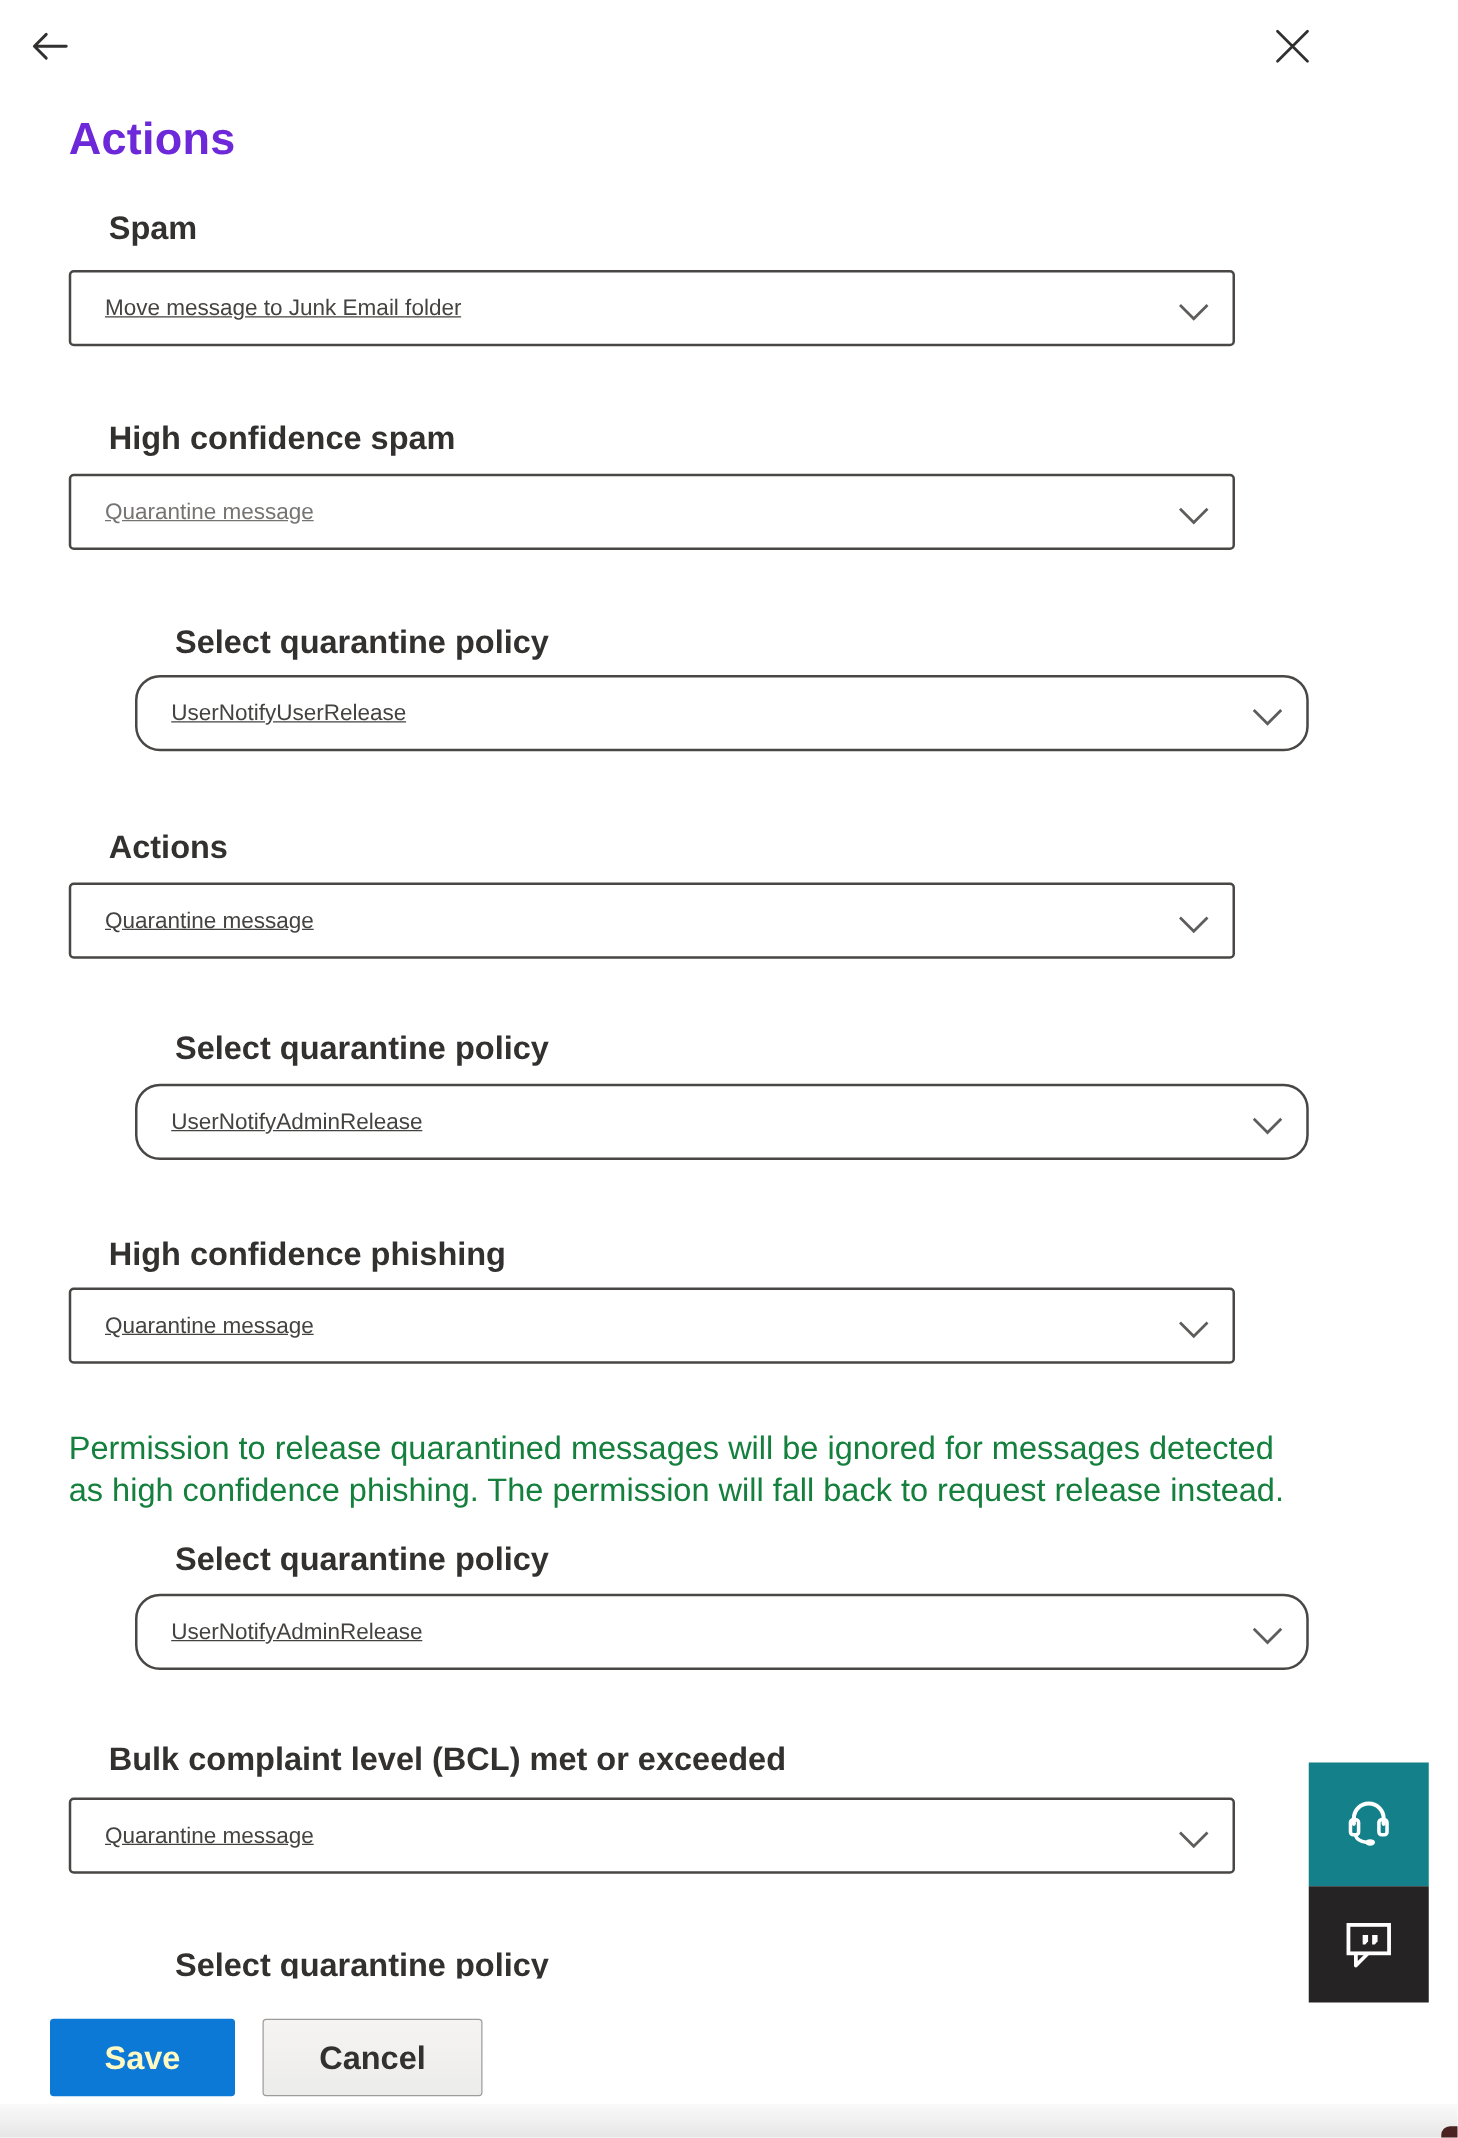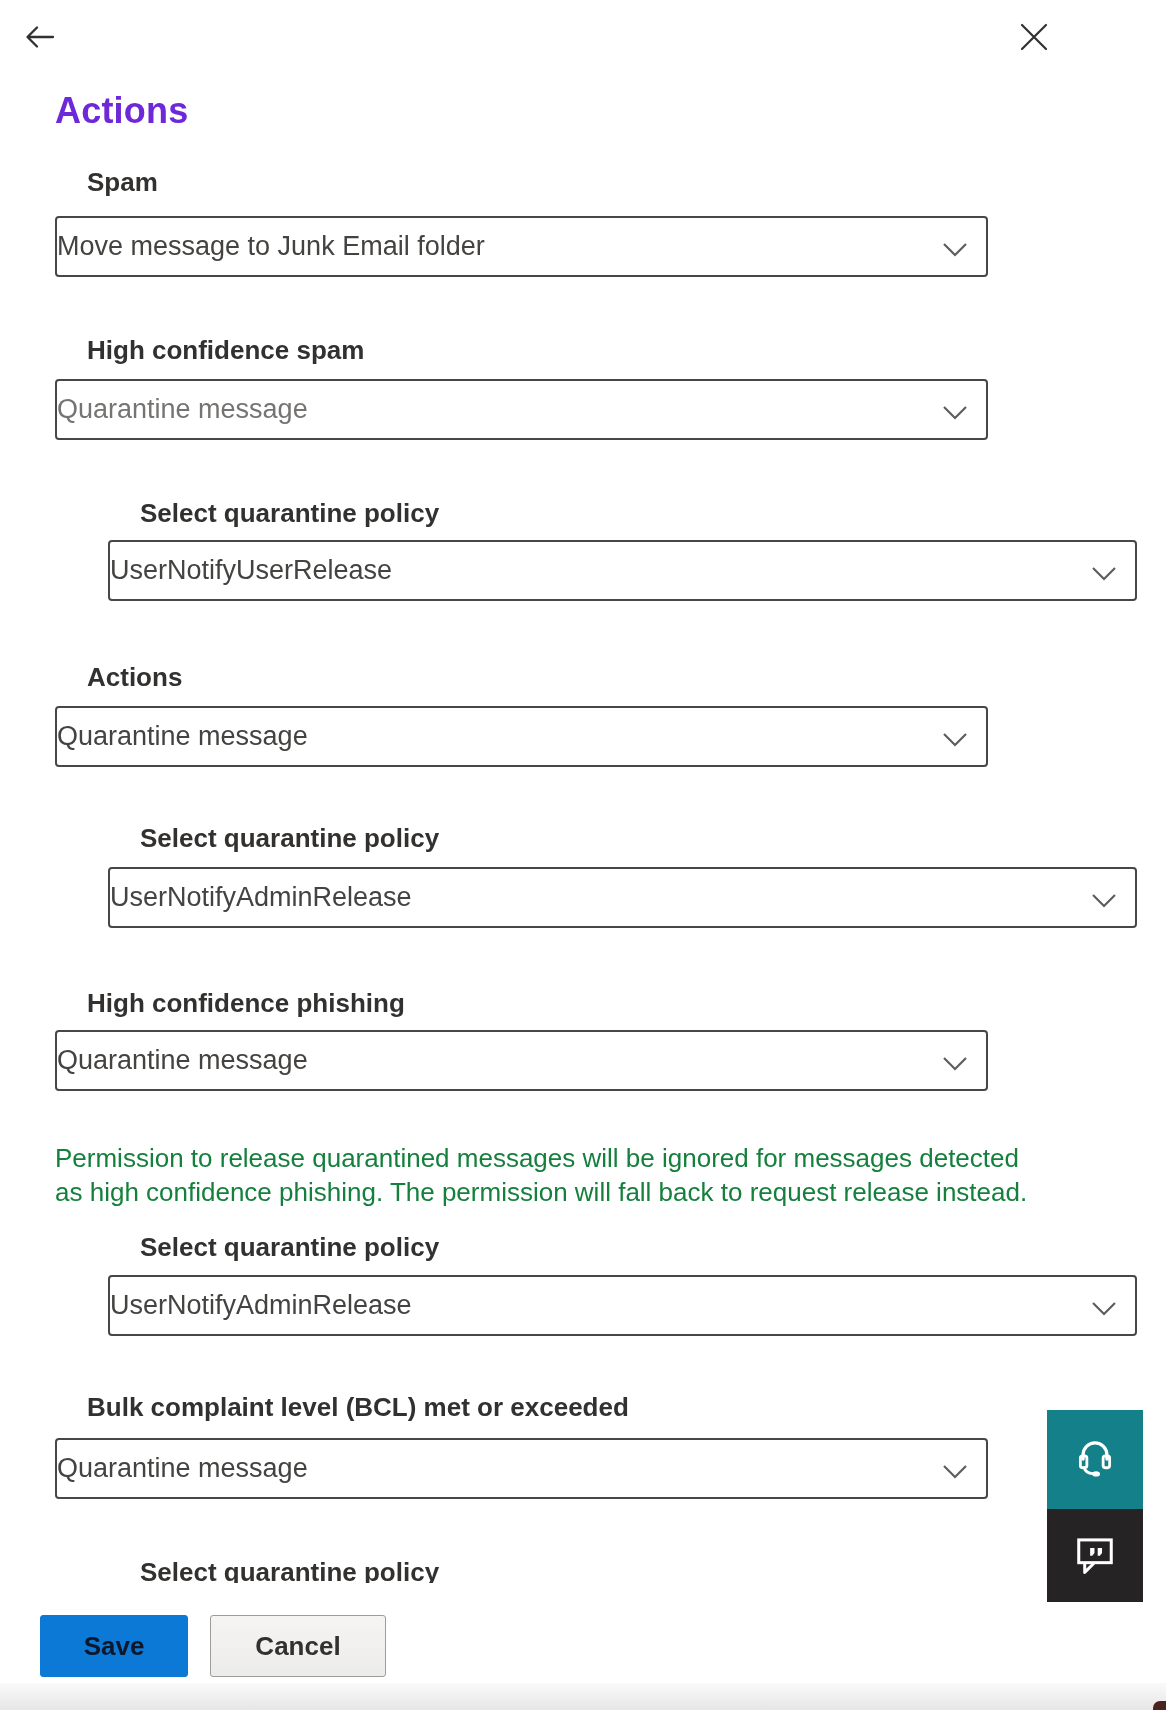--- a/index.html
+++ b/index.html
@@ -28,24 +28,24 @@
     font-size:26px; font-weight:600; line-height:32px; color:#323130;margin-left:32px;
   }
   .field-label.indent { left:108px; }
 
   .dropdown {
     position:absolute; height:61px;
     border:2px solid #494745; border-radius:4px; background:#ffffff;
     display:flex; align-items:center; cursor:pointer;
   }
   .dropdown.full { left:55px; width:933px; }
-  .dropdown.indent { left:108px; width:1029px; }
+  .dropdown.indent { left:108px; width:939px;border-radius:20px; }
   .dd-text {
-    padding-left:0; font-size:27px; color:#444341;
-    white-space:nowrap; overflow:hidden;
+    padding-left:27px; font-size:18px; color:#444341;
+    white-space:nowrap; overflow:hidden;text-decoration:underline;
   }
   .dd-text.muted { color:#767472; }
   .chevron { position:absolute; right:18px; top:24px; }
 
   #note-text {
     position:absolute; left:55px; top:1141px; width:985px;
     font-size:26px; line-height:34px; color:#15803d; font-weight:400;
   }
 
   #clipped-label-wrap {
@@ -67,21 +67,21 @@
     position:absolute; left:0; top:1683px; width:1166px; height:27px;
     background:linear-gradient(180deg,#fafafa 0%,#ececec 70%,#e6e6e6 100%);
   }
   .footer-btn {
     position:absolute; top:1615px; height:62px; border-radius:3px;
     font-family:"Liberation Sans", sans-serif;
     font-size:26px; font-weight:600; cursor:pointer;
   }
   #save-btn {
     left:40px; width:148px;
-    background:#0b79d5; color:#0f172a; border:1px solid #0b79d5;
+    background:#0b79d5; color:#fef9c3; border:1px solid #0b79d5;
   }
   #cancel-btn {
     left:210px; width:176px;
     background:linear-gradient(180deg,#f5f4f3,#ececeb); color:#323130;
     border:1px solid #9e9c9a;
   }
 
   #side-widgets { position:absolute; left:1047px; top:1410px; width:96px; }
   .side-btn {
     width:96px; border:none; cursor:pointer; display:flex;

